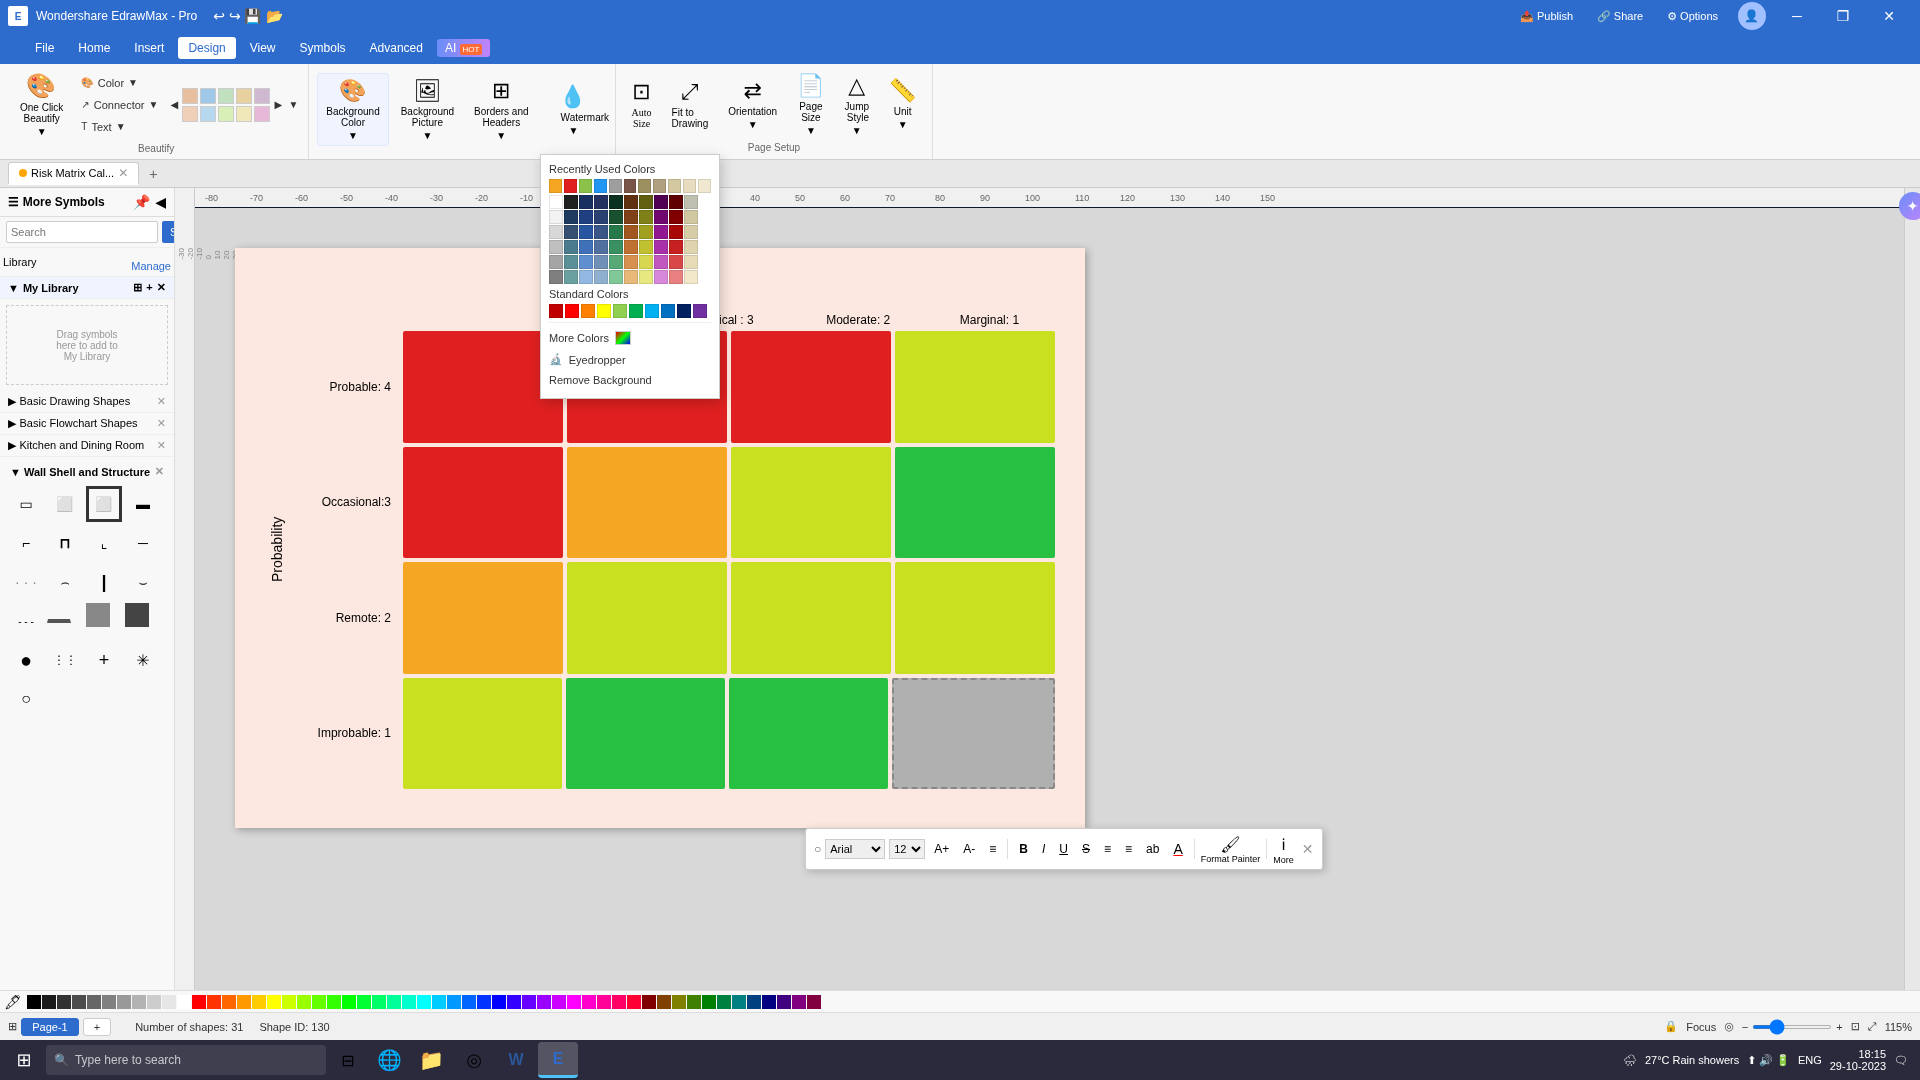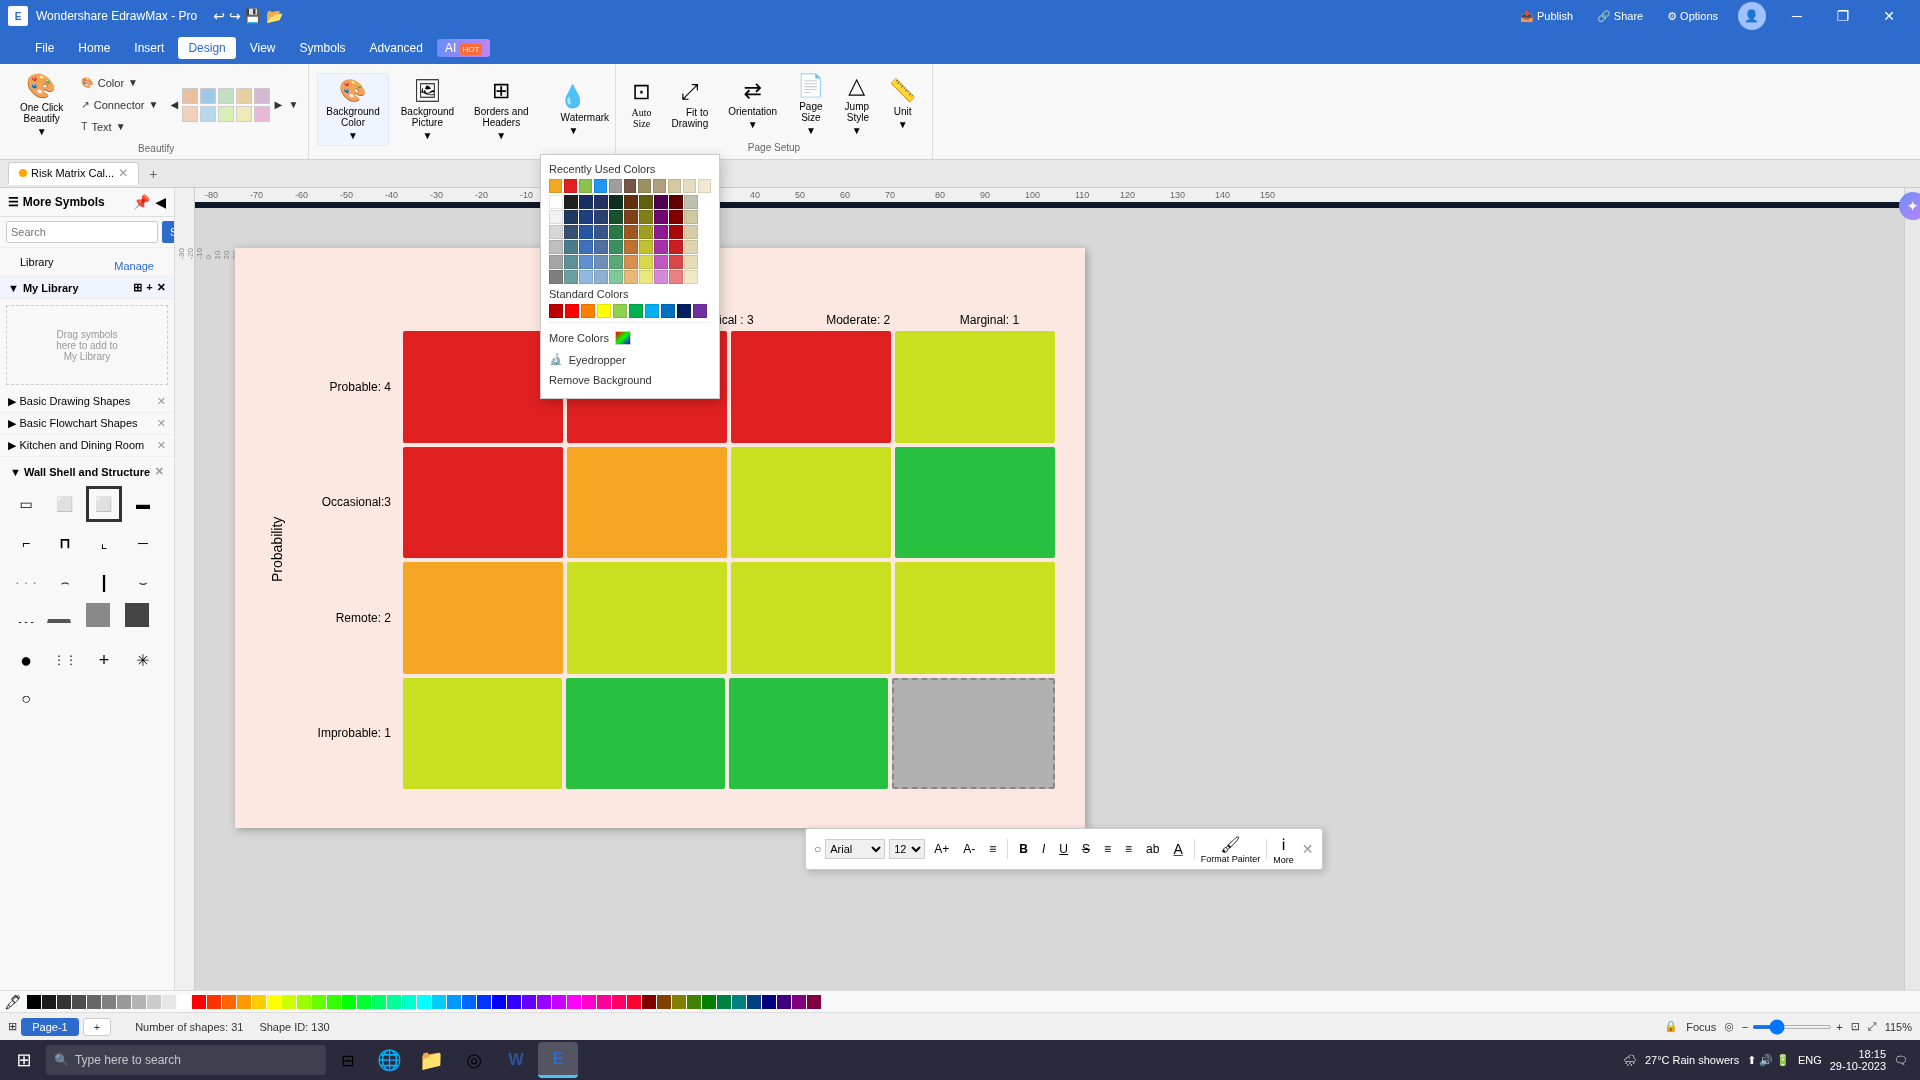--- a/index.html
+++ b/index.html
@@ -189,21 +189,21 @@
       padding: 2px 8px;
       font-size: 11px;
       cursor: pointer;
       height: 22px;
     }
 
     .library-bar {
       display: flex;
       align-items: center;
       justify-content: space-between;
-      padding: 4px 20px;
+      padding: 4px 3px;
       border-bottom: 1px solid #eee;
       font-size: 11px;
     }
 
     .my-library-header {
       display: flex;
       align-items: center;
       justify-content: space-between;
       padding: 4px 8px;
       background: #f0f4ff;
@@ -270,21 +270,21 @@
     
     #canvas-area {
       flex: 1;
       background: #d8d8d8;
       position: relative;
       overflow: hidden;
     }
     #ruler-top {
       height: 20px;
       background: #f0f0f0;
-      border-bottom: 6px solid #0f172a;
+      border-bottom: 1px solid #0f172a;
       position: absolute;
       top: 0; left: 20px; right: 0;
       display: flex;
       align-items: center;
       font-size: 9px;
       color: #666;
       overflow: hidden;
     }
     #ruler-left {
       width: 20px;
@@ -646,21 +646,21 @@
   </div>
 
   <div class="ribbon-group">
     <div class="ribbon-buttons-row">
       <div class="ribbon-btn-large">
         <div class="icon" style="font-size:22px;">⊡</div>
         <div style="font-size:10px;text-align:center;font-family:Liberation Serif, serif;">Auto<br>Size</div>
       </div>
       <div class="ribbon-btn-large">
         <div class="icon" style="font-size:22px;">⤢</div>
-        <div style="font-size:10px;text-align:right;">Fit to<br>Drawing</div>
+        <div style="font-size:10px;text-align:left;">Fit to<br>Drawing</div>
       </div>
       <div class="ribbon-btn-large">
         <div class="icon" style="font-size:22px;">⇄</div>
         <div style="font-size:10px;text-align:center;">Orientation</div>
         <div style="font-size:10px;">▼</div>
       </div>
       <div class="ribbon-btn-large">
         <div class="icon" style="font-size:22px;">📄</div>
         <div style="font-size:10px;text-align:center;">Page<br>Size</div>
         <div style="font-size:10px;">▼</div>

